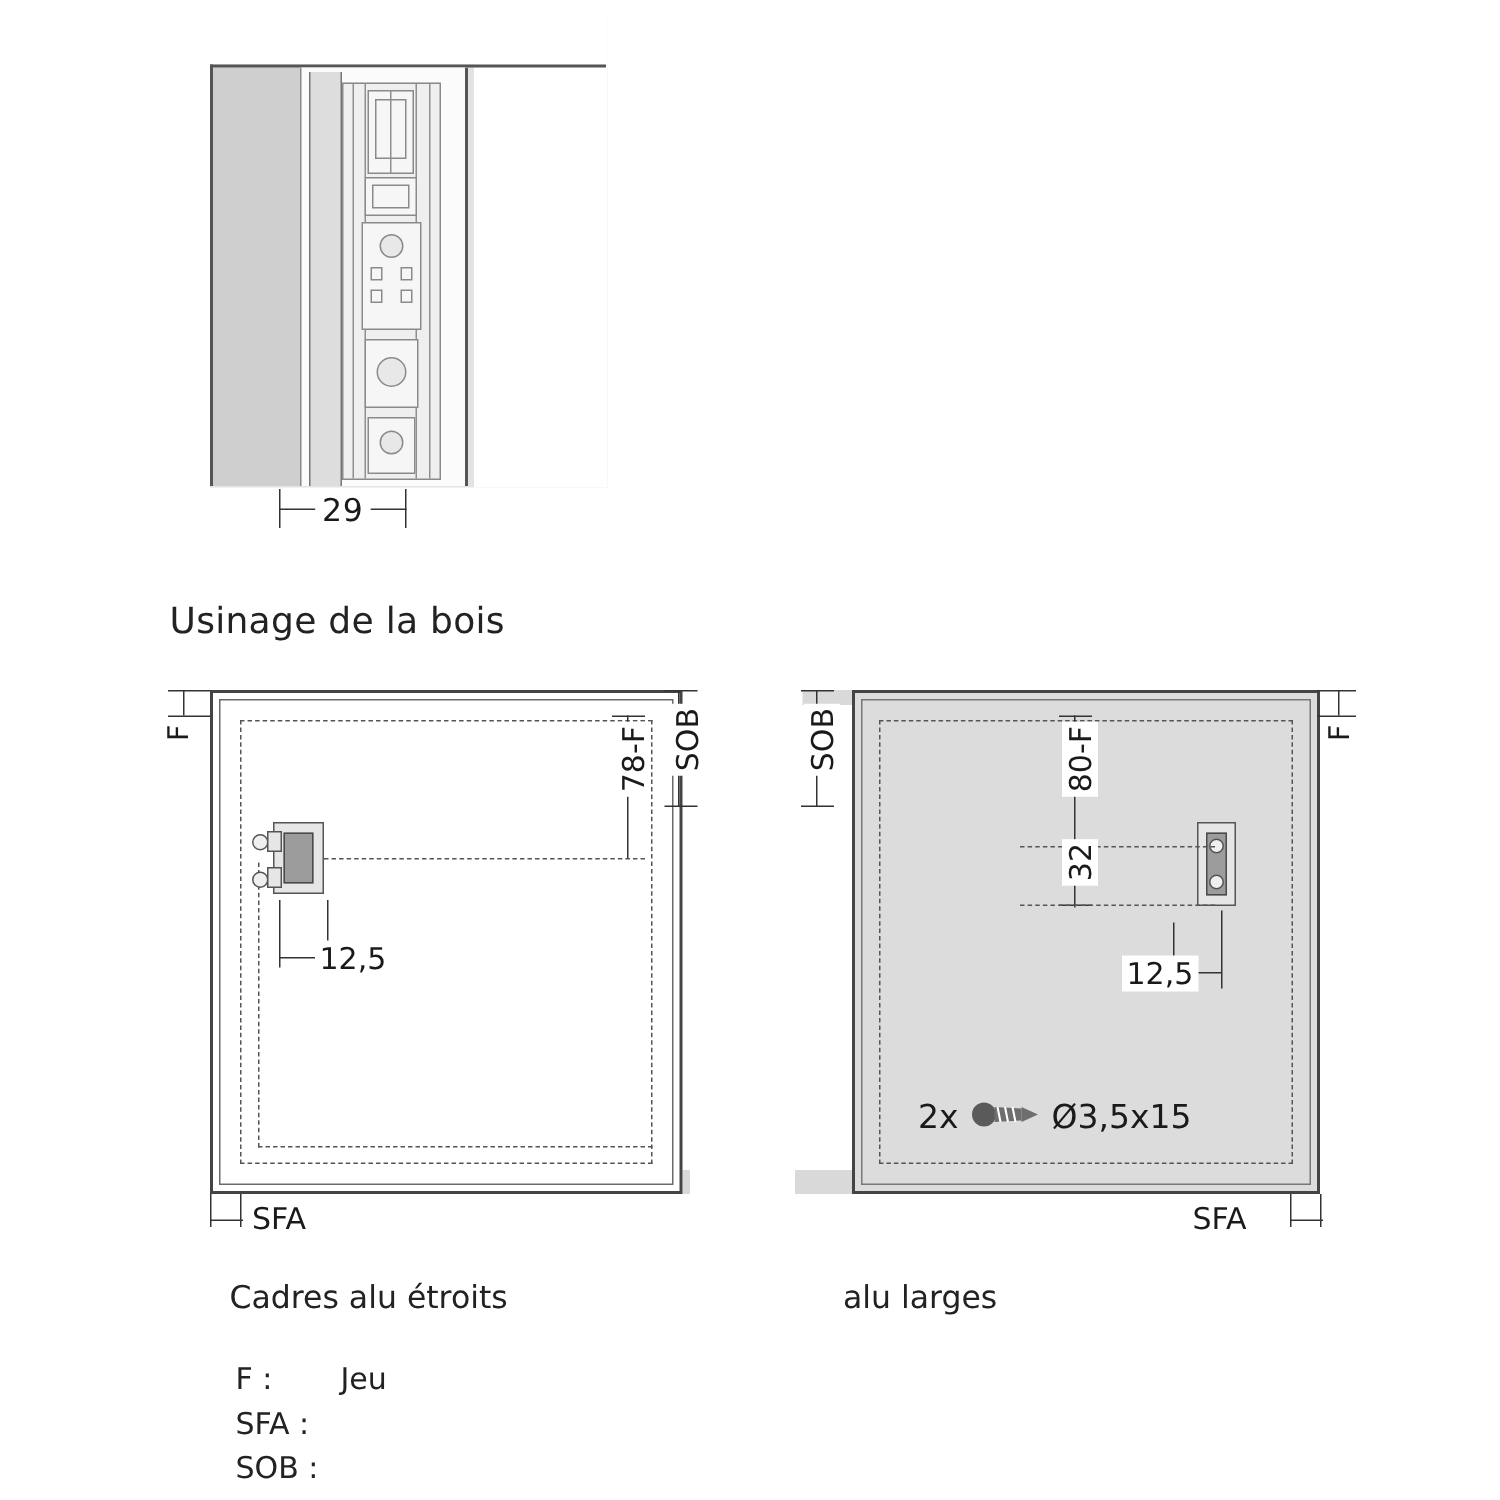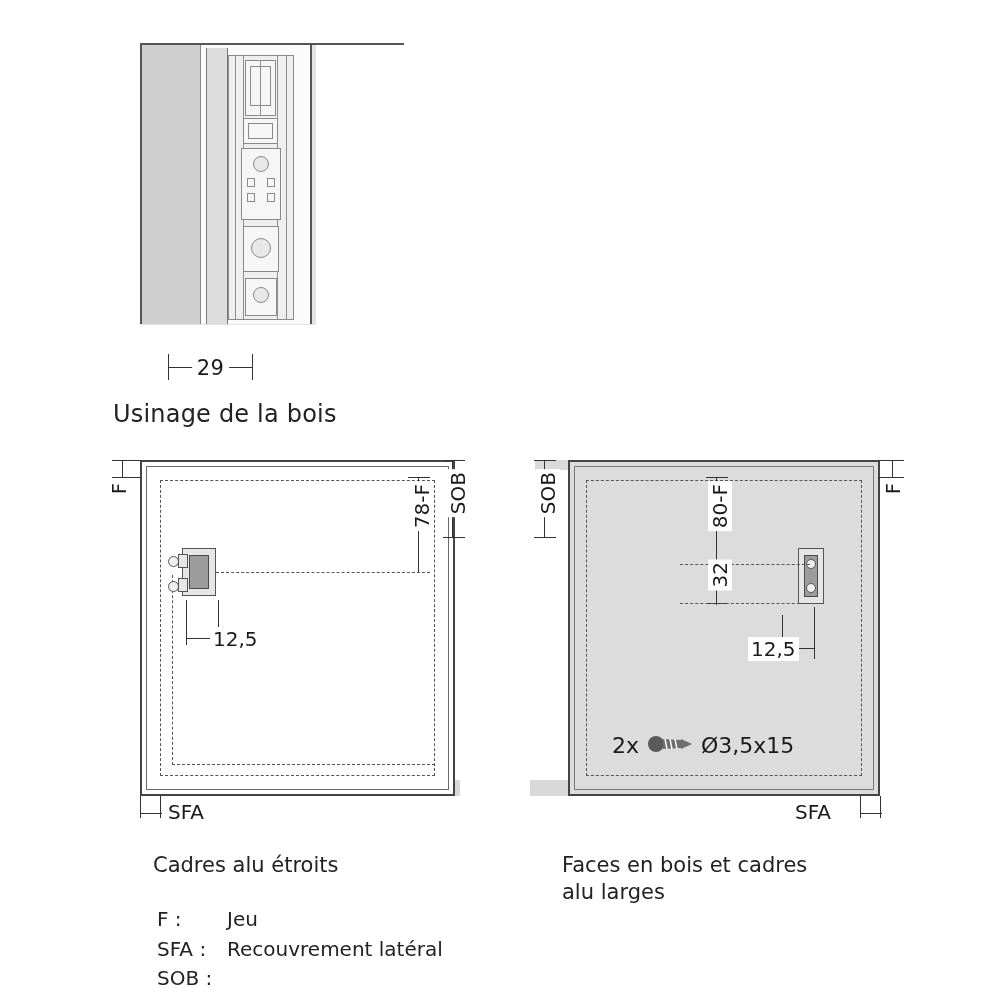--- a/index.html
+++ b/index.html
@@ -96,25 +96,24 @@
   #top-detail .mech-circle {
     position: absolute;
     border: 1px solid #8a8a8a;
     border-radius: 50%;
     background: #e8e8e8;
     box-sizing: border-box;
   }
 
   
   #dim-29 {
-    left: 168px;
+    left: 186px;
     top: 326px;
     width: 85px;
     height: 30px;
-    margin-top: 28px;
   }
   #dim-29 .tick {
     position: absolute;
     width: 1px;
     height: 26px;
     background: #333;
     top: 0;
   }
   #dim-29 .line {
     position: absolute;
@@ -378,29 +377,27 @@
       <ellipse cx="9" cy="9" rx="8" ry="8" fill="#5a5a5a"></ellipse>
       <path d="M16 4 L34 5 L34 13 L16 14 Z" fill="#6e6e6e"></path>
       <path d="M34 4 L45 9 L34 14 Z" fill="#6e6e6e"></path>
       <path d="M18 4 L20 14 M23 4 L25 14 M28 4 L30 14" stroke="#ffffff" stroke-width="1.4" fill="none"></path>
     </svg>
   </span>
   <span>Ø3,5x15</span>
 </div>
 
 <div class="caption" style="left:562px; top:852px;">
-  <div>Faces en bois et cadres</div>
   <div>alu larges</div>
 </div>
 
 <div class="abs" id="legend">
   <div class="row">
     <div class="key">F :</div>
     <div>Jeu</div>
   </div>
   <div class="row">
     <div class="key">SFA :</div>
-    <div>Recouvrement latéral</div>
   </div>
   <div class="row">
     <div class="key">SOB :</div>
   </div>
 </div>
 
 </body></html>

